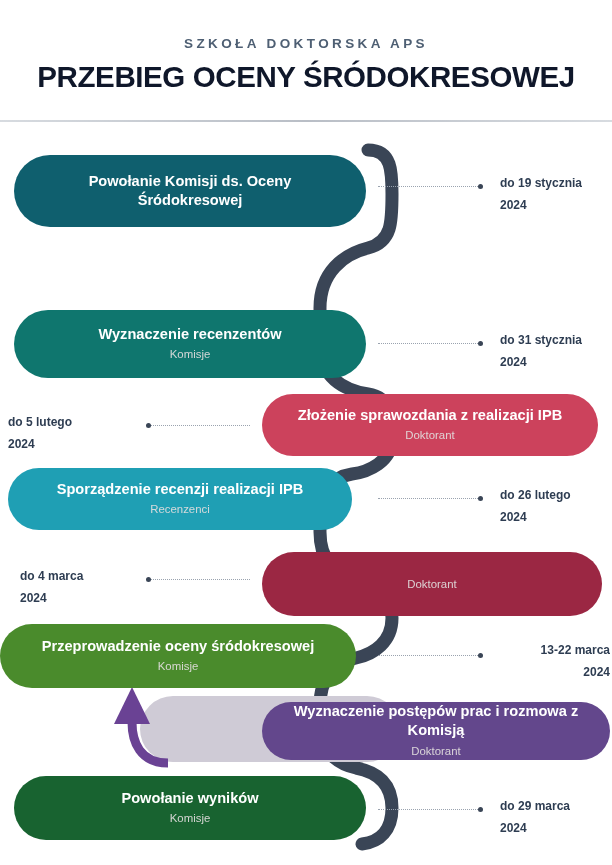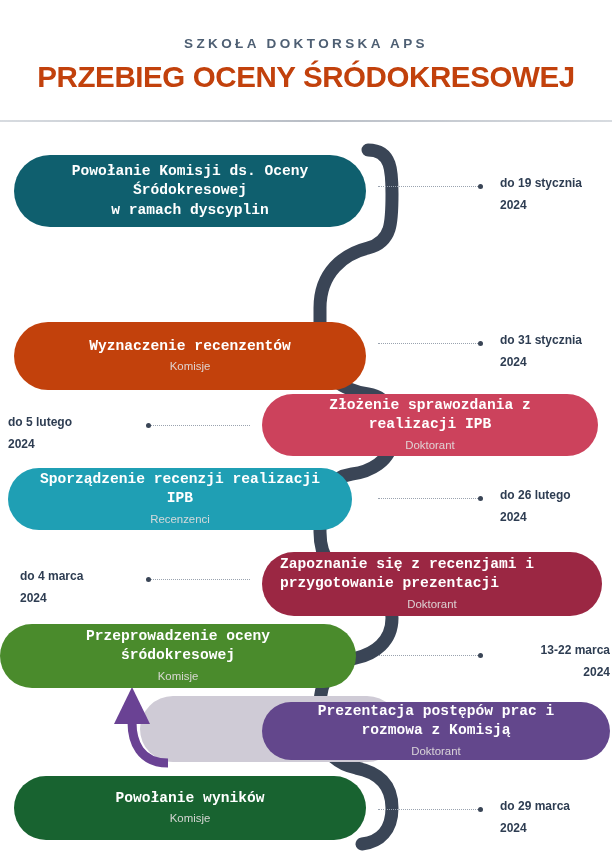--- a/index.html
+++ b/index.html
@@ -11,39 +11,39 @@
   #page{position:relative;width:612px;height:865px;overflow:hidden;margin-top:22px;}
 
   
   .header{position:absolute;left:0;top:0;width:612px;height:100px;}
   .eyebrow{
     position:absolute;left:0;top:14px;width:612px;text-align:center;
     font-size:13.5px;letter-spacing:3.4px;font-weight:600;color:#4e5f73;
   }
   .maintitle{
     position:absolute;left:0;top:38px;width:612px;text-align:center;
-    font-size:29.5px;font-weight:bold;color:#c2410c;letter-spacing:-0.4px;
+    font-size:29.5px;font-weight:bold;color:#0f172a;letter-spacing:-0.4px;
     white-space:nowrap;
   }
   .rule{
     position:absolute;left:0;top:98px;width:612px;height:2px;
     background:linear-gradient(to right,#d7dbe0,#b9bec6,#d7dbe0);
   }
 
   
   .snake{position:absolute;left:0;top:0;width:612px;height:865px;}
 
   
   .pill{
     position:absolute;border-radius:44px;box-sizing:border-box;
     display:flex;flex-direction:column;justify-content:center;
     padding:6px 26px;color:#ffffff;
   }
   .pill .ttl{
-    font-size:14.6px;font-weight:600;line-height:1.32;color:#ffffff;font-family:Liberation Mono, monospace;
+    font-size:14.6px;font-weight:600;line-height:1.32;color:#ffffff;
   }
   .pill .sub{
     font-size:11.4px;font-weight:400;line-height:1.5;margin-top:2px;
     color:#e2dede;opacity:.92;
   }
   .center .ttl,.center .sub{text-align:center;}
   .lefttext .ttl{text-align:left;}
   .lefttext .sub{text-align:center;}
 
   
@@ -103,33 +103,32 @@
   <svg class="snake" viewBox="0 0 612 865" xmlns="http://www.w3.org/2000/svg">
     <path d="M 168 741
              C 140 741 132 720 132 700
              L 132 692" fill="none" stroke="#6a4294" stroke-width="9" stroke-linecap="butt"></path>
     <polygon points="132,665 150,702 114,702" fill="#6a4294"></polygon>
   </svg>
 
   <div class="pill center" style="left:14px;top:133px;width:352px;height:72px;background:#0f5f6e;">
     <div class="ttl">
       <span>Powołanie Komisji ds. Oceny Śródokresowej</span><br>
-      <span>w ramach dyscyplin</span>
     </div>
   </div>
   <div class="conn" style="left:378px;top:155px;width:110px;">
     <div class="dline" style="left:0;width:100px;"></div>
     <div class="dot" style="left:100px;"></div>
   </div>
   <div class="date" style="left:500px;top:150px;width:110px;">
     <span>do 19 stycznia</span>
     <span class="l2">2024</span>
   </div>
 
-  <div class="pill center" style="left:14px;top:300px;width:352px;height:68px;background:#c2410c;">
+  <div class="pill center" style="left:14px;top:288px;width:352px;height:68px;background:#0f766e;">
     <div class="ttl">Wyznaczenie recenzentów</div>
     <div class="sub">Komisje</div>
   </div>
   <div class="conn" style="left:378px;top:312px;width:110px;">
     <div class="dline" style="left:0;width:100px;"></div>
     <div class="dot" style="left:100px;"></div>
   </div>
   <div class="date" style="left:500px;top:307px;width:110px;">
     <span>do 31 stycznia</span>
     <span class="l2">2024</span>
@@ -155,21 +154,20 @@
   <div class="conn" style="left:378px;top:467px;width:110px;">
     <div class="dline" style="left:0;width:100px;"></div>
     <div class="dot" style="left:100px;"></div>
   </div>
   <div class="date" style="left:500px;top:462px;width:110px;">
     <span>do 26 lutego</span>
     <span class="l2">2024</span>
   </div>
 
   <div class="pill lefttext" style="left:262px;top:530px;width:340px;height:64px;background:#9b2743;padding:6px 18px;">
-    <div class="ttl">Zapoznanie się z recenzjami i przygotowanie prezentacji</div>
     <div class="sub">Doktorant</div>
   </div>
   <div class="conn" style="left:142px;top:548px;width:110px;">
     <div class="dline" style="left:8px;width:100px;"></div>
     <div class="dot" style="left:4px;"></div>
   </div>
   <div class="date" style="left:20px;top:543px;width:118px;">
     <span>do 4 marca</span>
     <span class="l2">2024</span>
   </div>
@@ -181,21 +179,21 @@
   <div class="conn" style="left:378px;top:624px;width:110px;">
     <div class="dline" style="left:0;width:100px;"></div>
     <div class="dot" style="left:100px;"></div>
   </div>
   <div class="date" style="left:500px;top:617px;width:110px;text-align:right;">
     <span>13-22 marca</span>
     <span class="l2">2024</span>
   </div>
 
   <div class="pill center" style="left:262px;top:680px;width:348px;height:58px;background:#63478c;">
-    <div class="ttl">Prezentacja postępów prac i rozmowa z Komisją</div>
+    <div class="ttl">Wyznaczenie postępów prac i rozmowa z Komisją</div>
     <div class="sub">Doktorant</div>
   </div>
 
   <div class="pill center" style="left:14px;top:754px;width:352px;height:64px;background:#186330;">
     <div class="ttl">Powołanie wyników</div>
     <div class="sub">Komisje</div>
   </div>
   <div class="conn" style="left:378px;top:778px;width:110px;">
     <div class="dline" style="left:0;width:100px;"></div>
     <div class="dot" style="left:100px;"></div>

